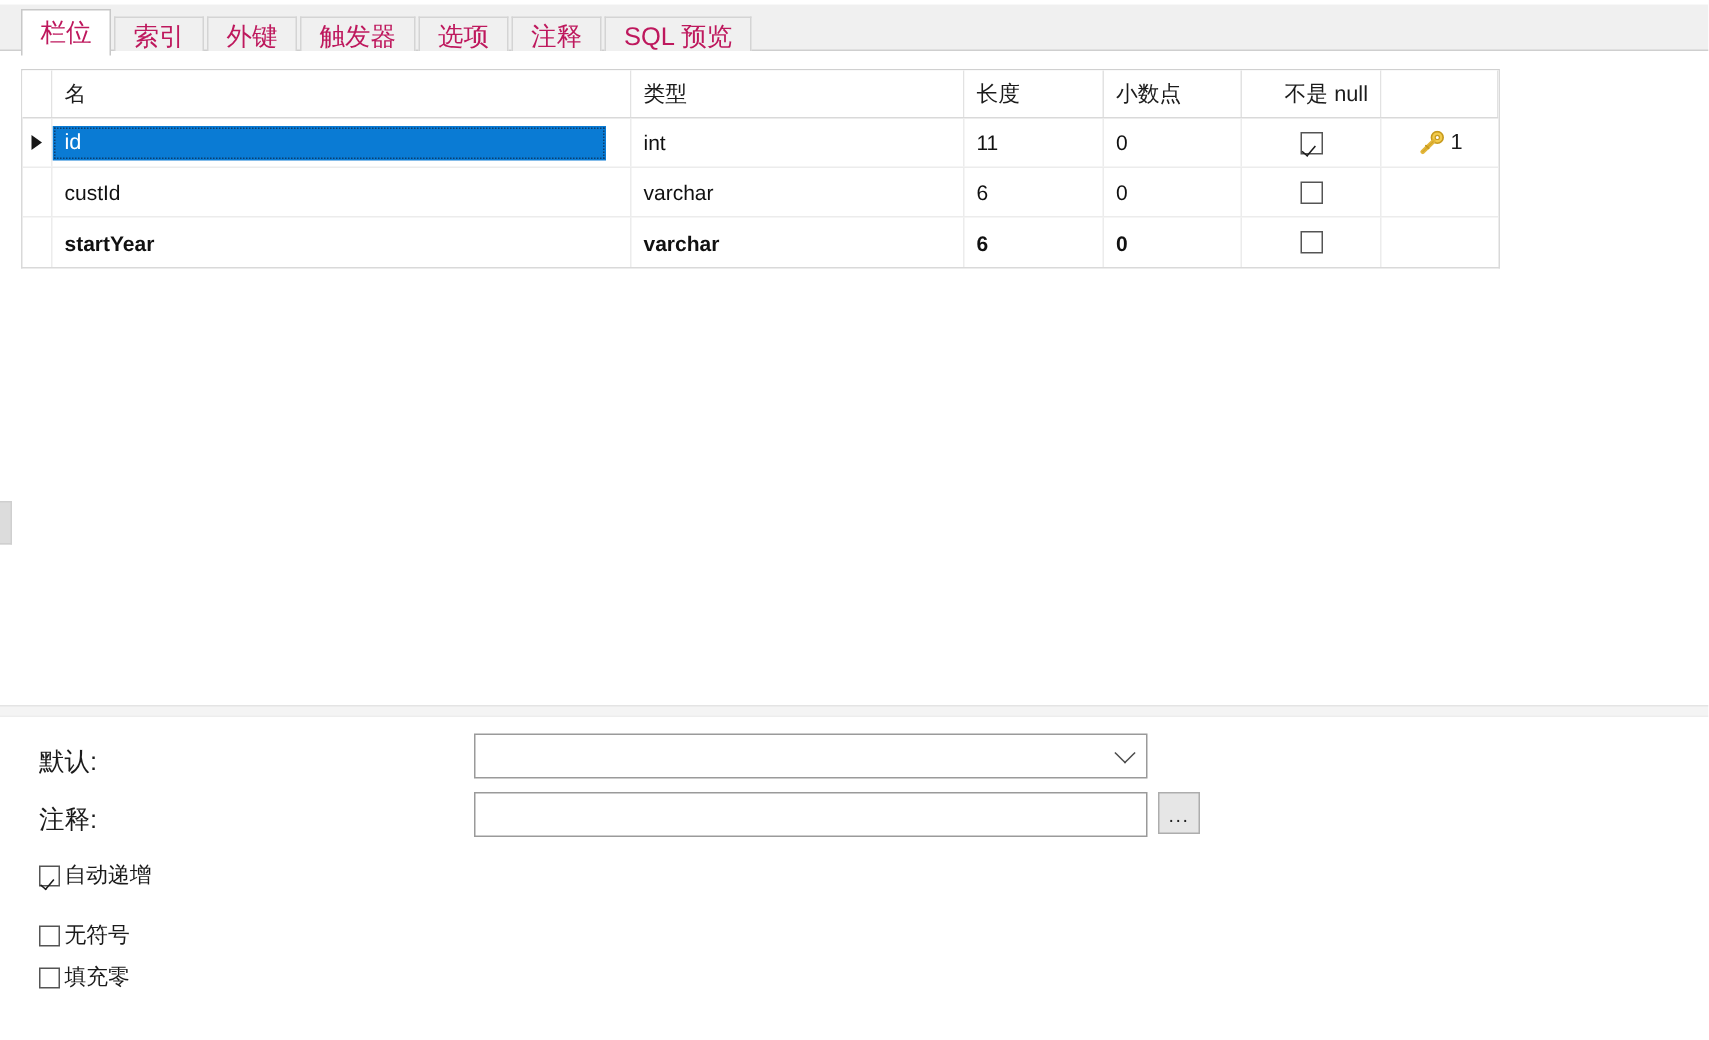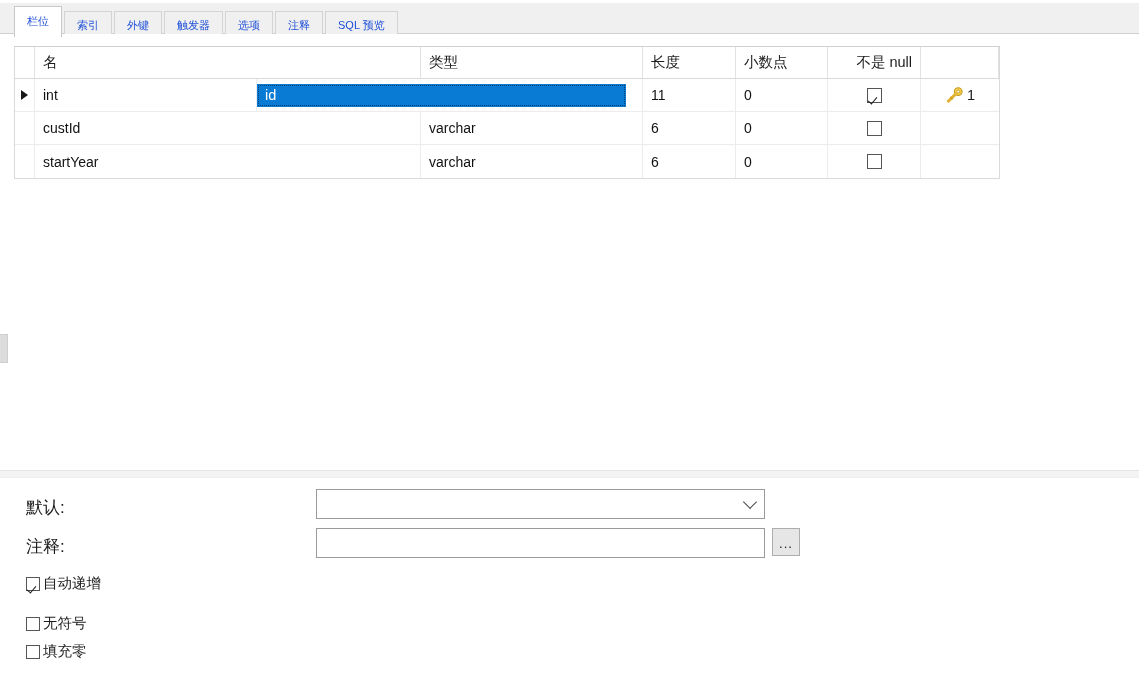--- a/index.html
+++ b/index.html
@@ -39,22 +39,22 @@
     left: 14px; top: 3px;
     display: flex;
     align-items: flex-end;
     height: 31px;
   }
   .tab {
     height: 26px;
     line-height: 26px;
     padding: 0 12px;
     margin-right: 2px;
-    font-size: 11px;
-    color: #1d4ed8;
+    font-size: 17px;
+    color: #be185d;
     background: #f0f0f0;
     border: 1px solid #d4d4d4;
     border-bottom: none;
     box-sizing: border-box;
     white-space: nowrap;
     cursor: default;
     position: relative;
     top: 3px;
   }
   .tab.active {
@@ -99,21 +99,21 @@
     border-right: 1px solid #e2e2e2;
     display: flex;
     align-items: center;
     background: #ffffff;
     box-sizing: border-box;
     cursor: default;
   }
   .grid-body .grid-row {
     border-bottom: 1px solid #ececec;
   }
-  .grid-body .grid-row:last-child { border-bottom: none; }
+  .grid-body .grid-row:last-child { border-bottom: none; font-weight: bold; }
   .cell {
     box-sizing: border-box;
     padding: 0 8px;
     display: flex;
     align-items: center;
     overflow: hidden;
     white-space: nowrap;
   }
   .c-gutter { width: 20px; padding: 0; justify-content: center; border-right: 1px solid #e2e2e2; }
   .c-name   { width: 386px; }
@@ -340,25 +340,25 @@
         <span></span>
       </div>
     </div>
 
     <div class="grid-body">
 
       <div class="grid-row">
         <div class="cell c-gutter">
           <span class="row-marker"></span>
         </div>
+        <div class="cell c-name">
+          <span class="name-selected">id</span>
+        </div>
         <div class="cell c-type">
           <span>int</span>
-        </div>
-        <div class="cell c-name">
-          <span class="name-selected">id</span>
         </div>
         <div class="cell c-len">
           <span>11</span>
         </div>
         <div class="cell c-dec">
           <span>0</span>
         </div>
         <div class="cell c-null">
           <span class="chk checked"></span>
         </div>

